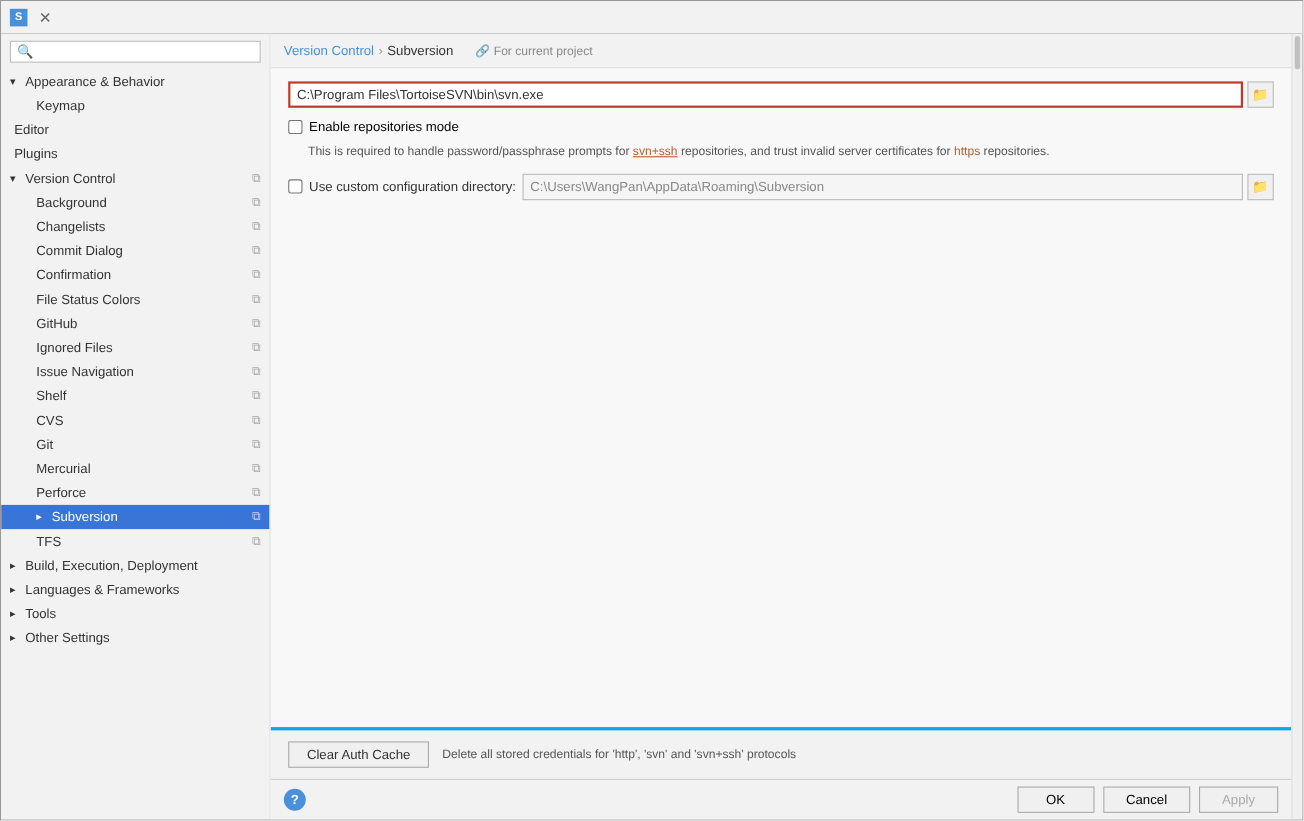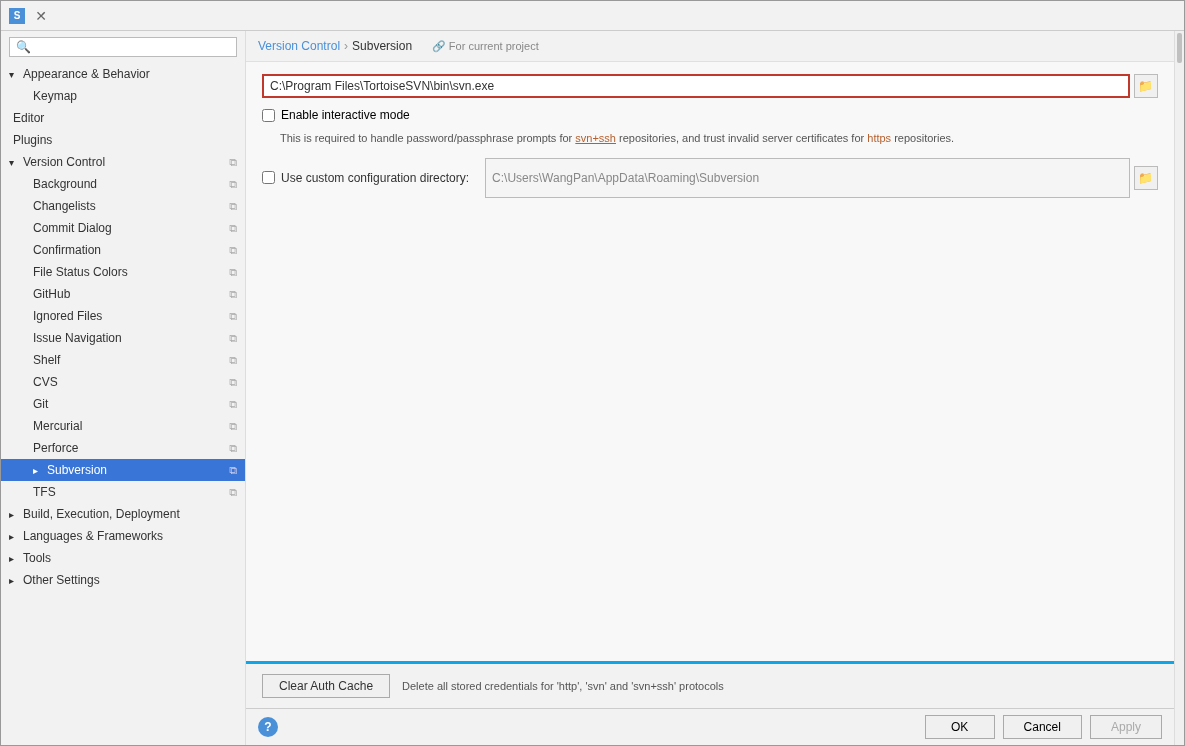--- a/index.html
+++ b/index.html
@@ -221,26 +221,26 @@
       margin-bottom: 8px;
     }
 
     .custom-config-row input[type=checkbox] {
       margin-right: 6px;
     }
 
     .custom-config-label {
       font-size: 12px;
       color: #333;
-      margin-right: 16px;
+      margin-right: 6px;
     }
 
     .custom-config-input {
       flex: 1;
-      height: 40px;
+      height: 24px;
       border: 1px solid #bbb;
       padding: 2px 6px;
       font-size: 12px;
       background: #f5f5f5;
       color: #888;
       outline: none;
     }
 
     .bottom-bar {
       border-top: 3px solid #0ea5e9;
@@ -454,21 +454,21 @@
 
       <div class="panel-content">
 
         <div class="path-row">
           <input class="path-input" type="text" value="C:\Program Files\TortoiseSVN\bin\svn.exe" style="">
           <button class="browse-btn">📁</button>
         </div>
 
         <div class="checkbox-row">
           <input type="checkbox" id="chk-interactive" style="">
-          <label for="chk-interactive">Enable interactive mode</label>
+          <label for="chk-interactive">Enable repositories mode</label>
         </div>
 
         <div class="description-text">
           <div>
             This is required to handle password/passphrase prompts for <span style="color:#b5602f;text-decoration:underline;">svn+ssh</span> repositories, and trust invalid server certificates for <span style="color:#b5602f;">https</span> repositories.
           </div>
         </div>
 
         <div class="custom-config-row">
           <input type="checkbox" id="chk-custom" style="">

